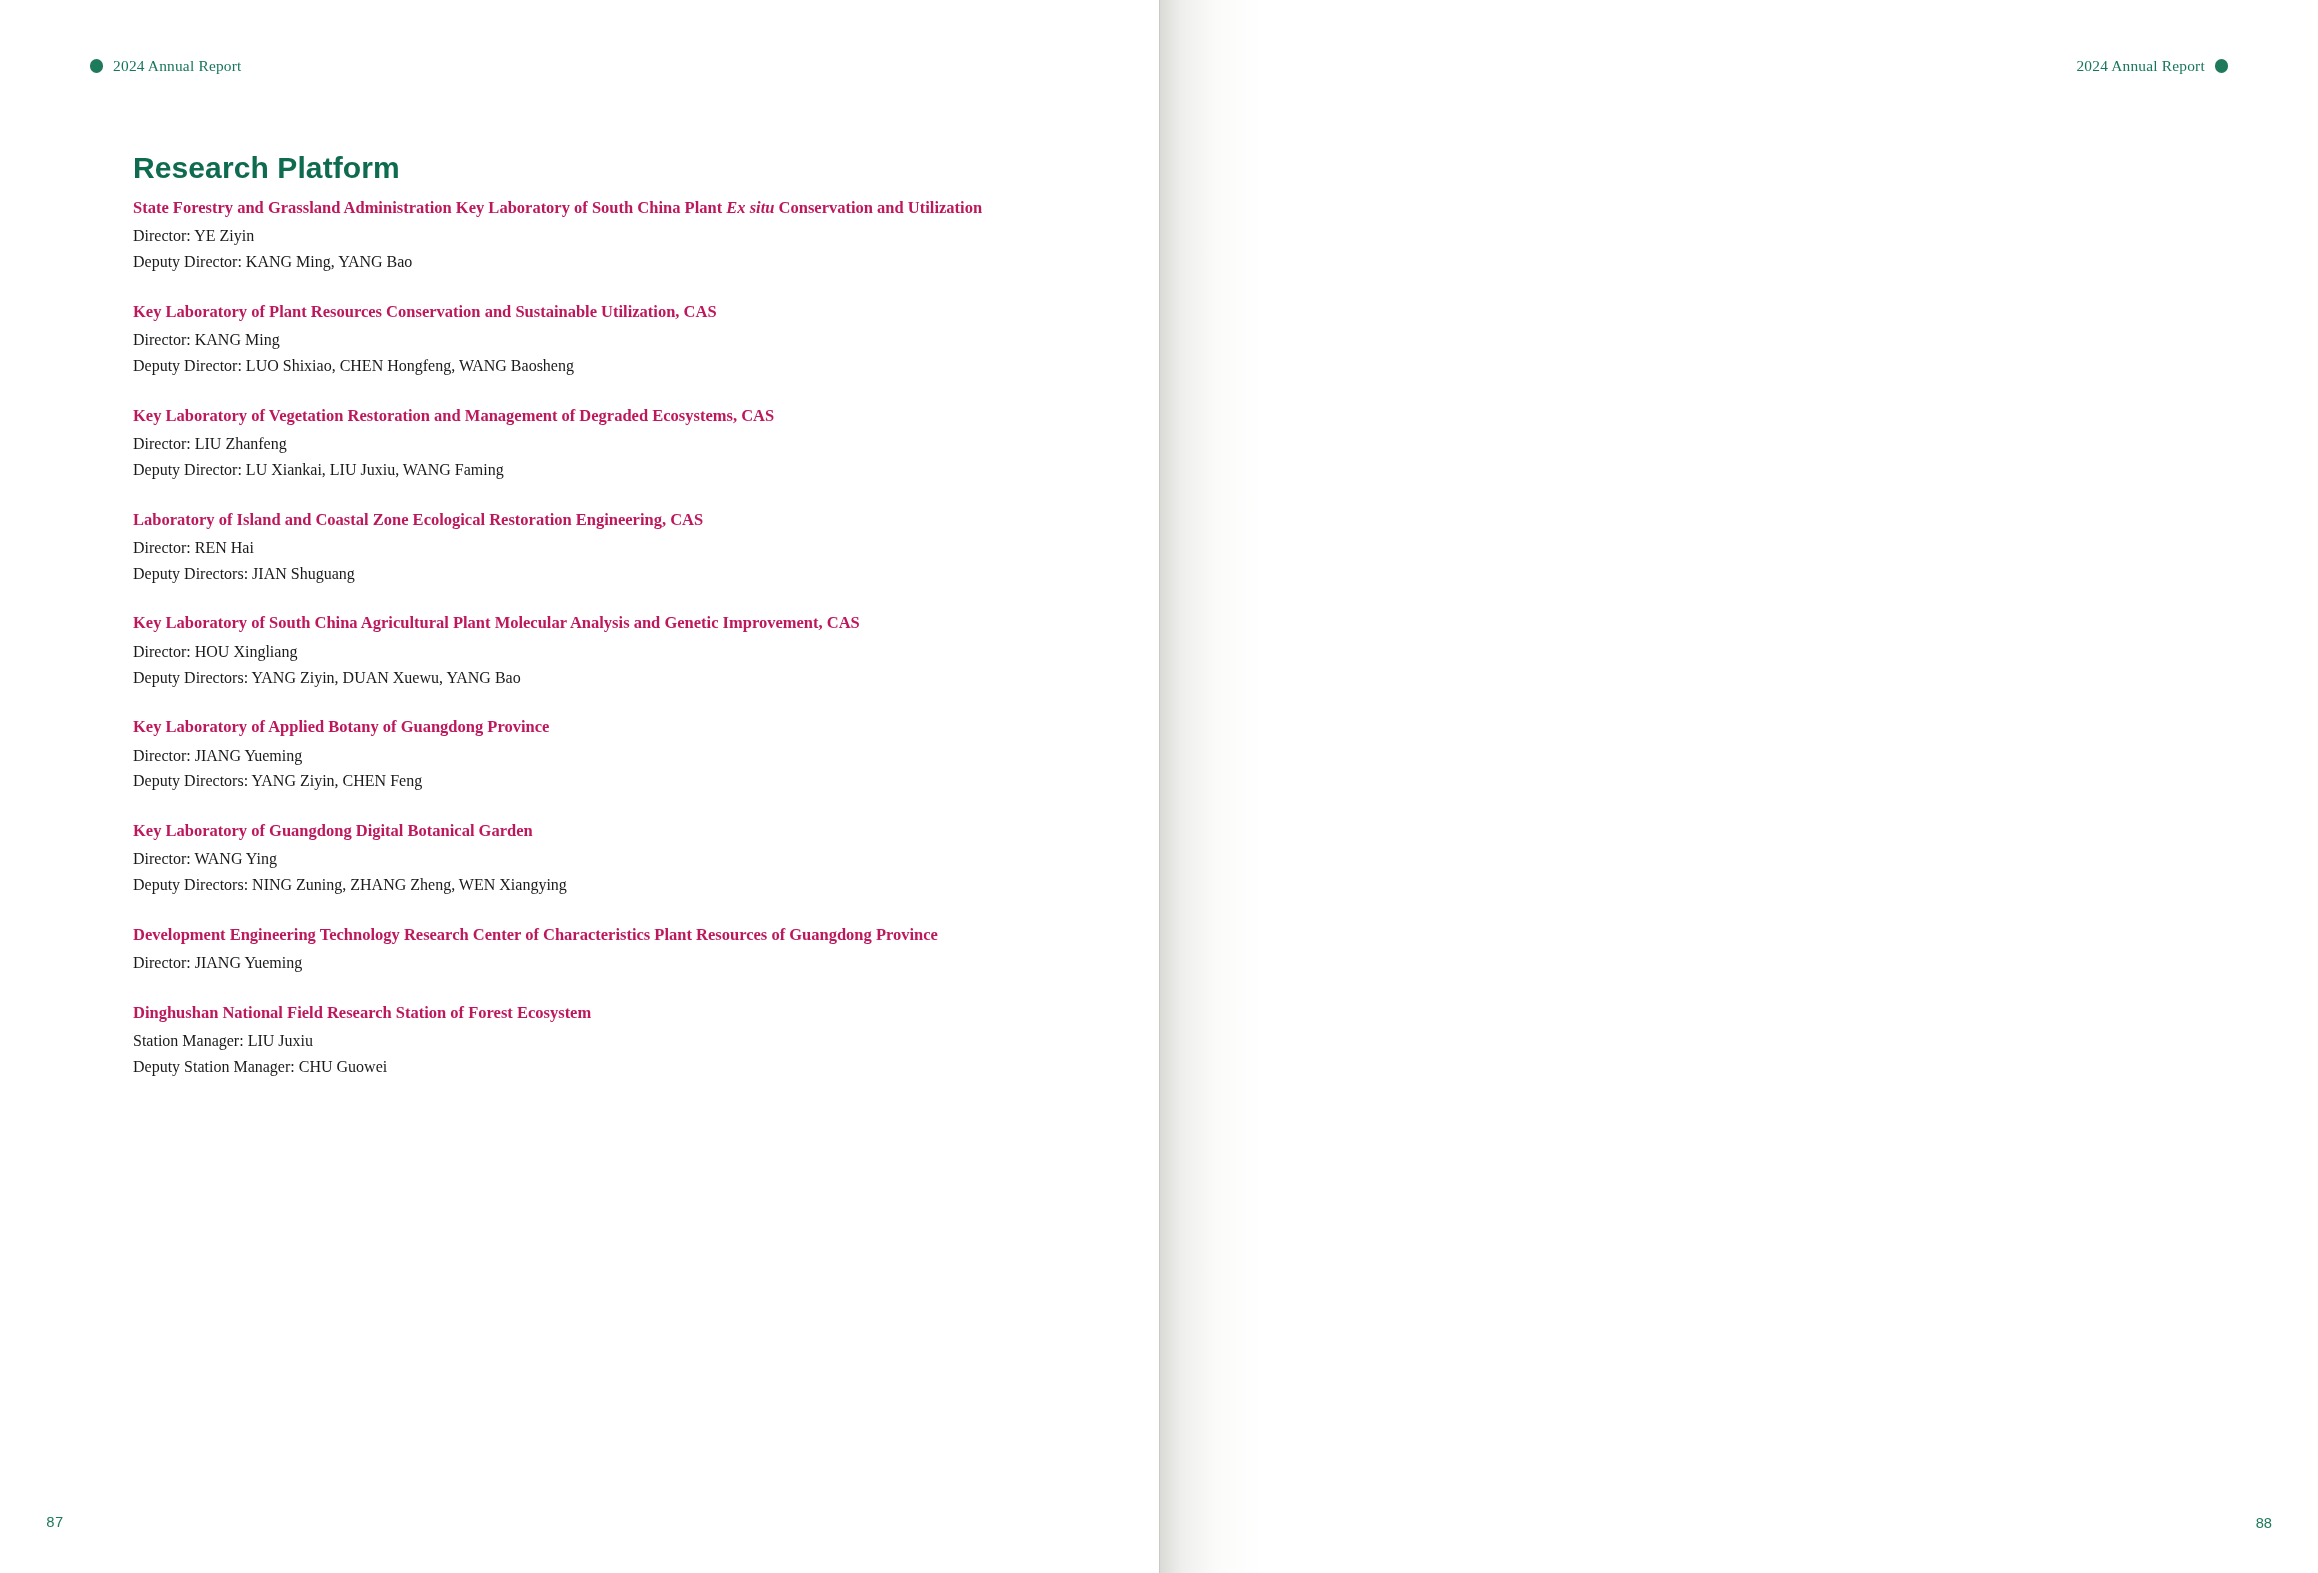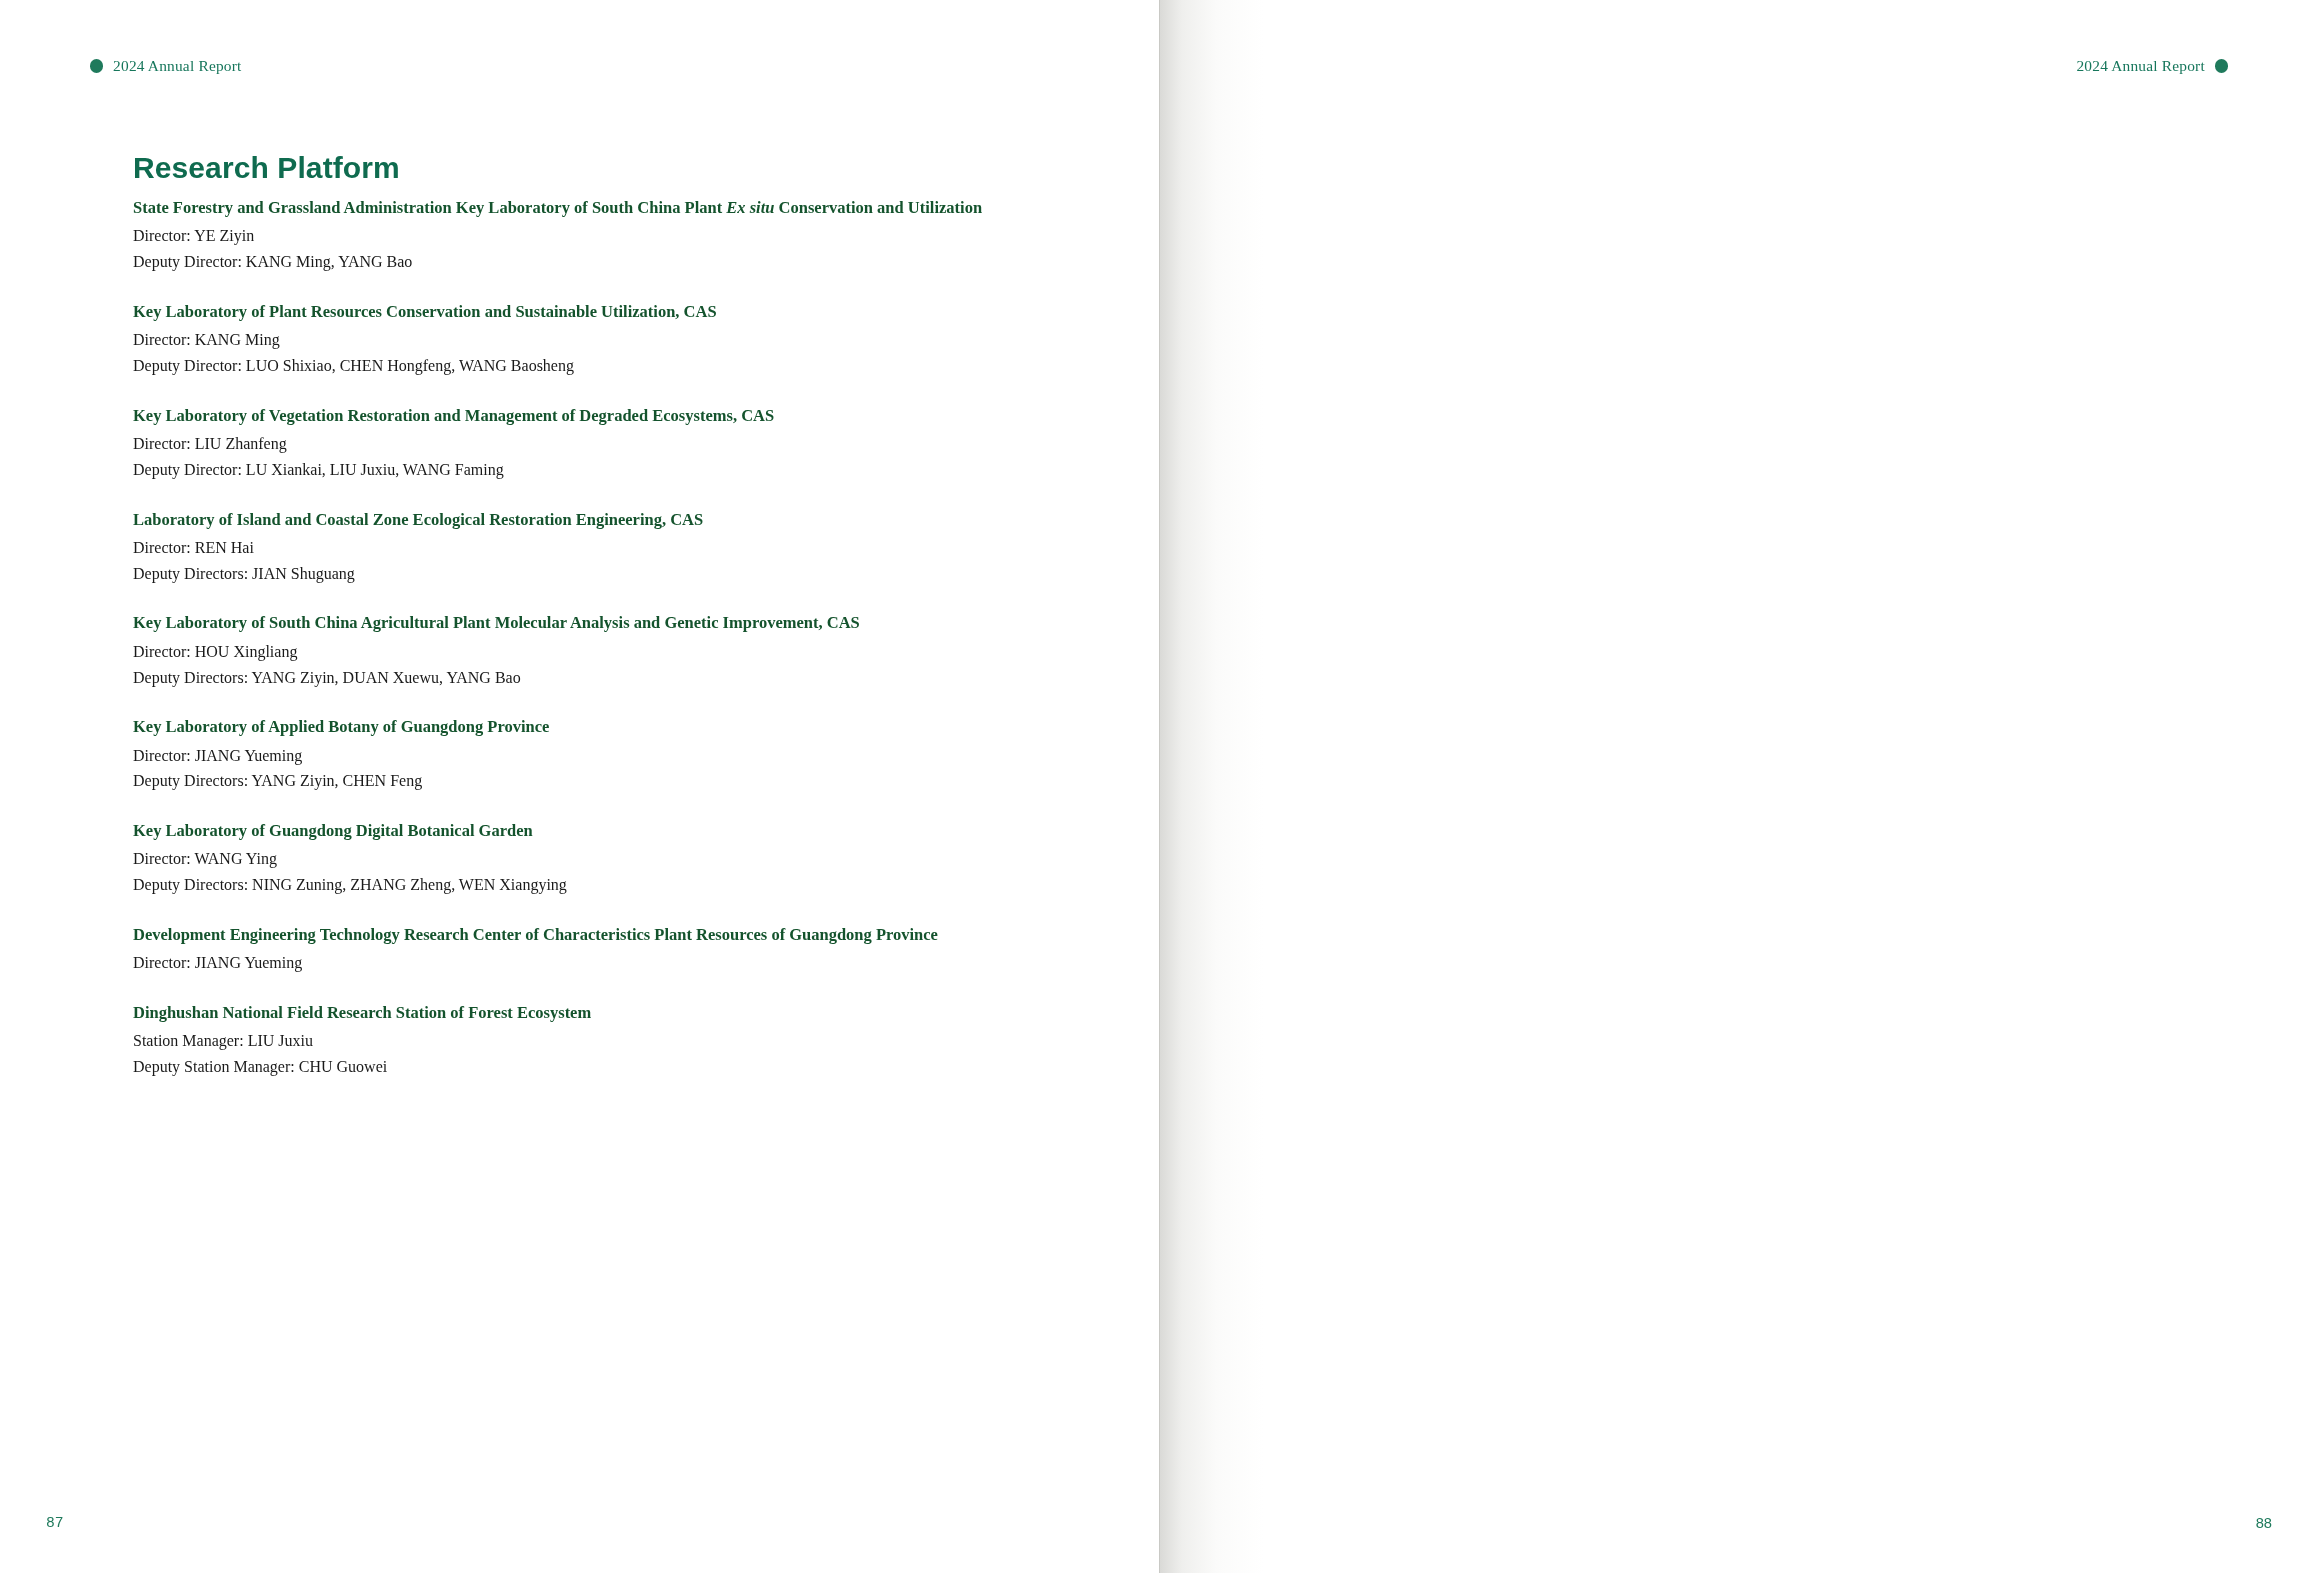--- a/index.html
+++ b/index.html
@@ -97,21 +97,21 @@
   }
   h1.section.tight { margin-top: 0; }
 
   .entry { margin-bottom: 24px; }
   .entry:last-child { margin-bottom: 0; }
 
   .etitle {
     font-family: "Liberation Serif", serif;
     font-weight: bold;
     font-size: 16.5px;
-    color: #14532d;
+    color: #be185d;
     line-height: 1.62;
     margin: 0 0 1.4px 0;
   }
   .etitle em { font-style: italic; }
   .eline {
     font-family: "Liberation Serif", serif;
     font-size: 16px;
     color: #1a1a1a;
     line-height: 1.62;
     margin: 0;

